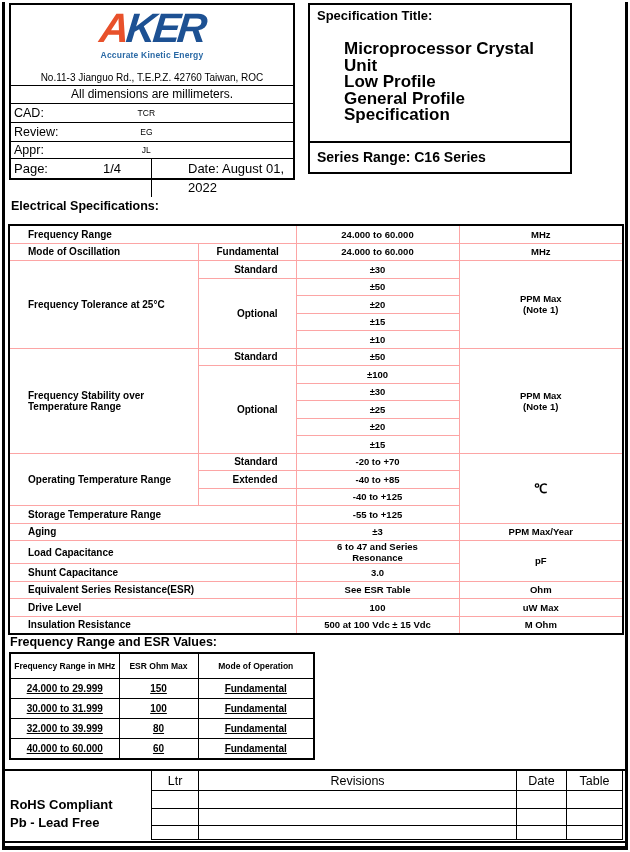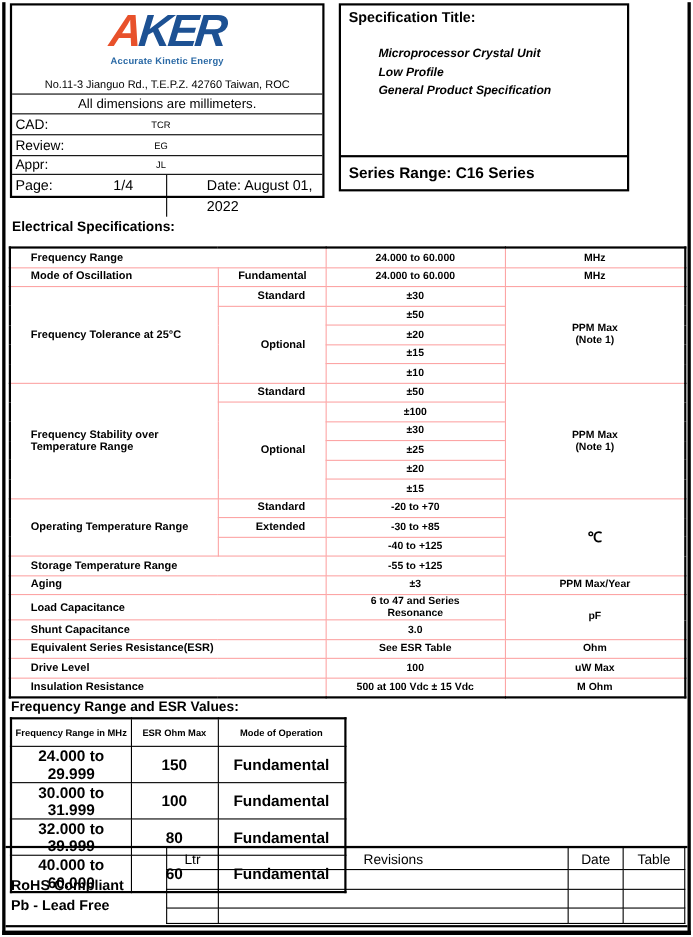--- a/index.html
+++ b/index.html
@@ -43,21 +43,21 @@
   .page-num { position:absolute; left:92px; }
   .page-right { flex:1; padding-left:5px; line-height:19px;margin-left:31px; }
 
   
   .hdr-right {
     position:absolute; left:308px; top:3px; width:264px; height:171px;
     border:2px solid #000; box-sizing:border-box;
   }
   .spec-title { position:absolute; top:3px; left:7px; font-size:13px; font-weight:bold; }
   .spec-lines { position:absolute; top:36px; left:34px; right:3px;
-    font-size:11px; font-weight:bold; line-height:16.5px;font-style:italic; }
+    font-size:17px; font-weight:bold; line-height:16.5px; }
   .series-row { position:absolute; left:0; right:0; bottom:0; height:29px;
     border-top:2px solid #000; font-size:14px; font-weight:bold; line-height:28px; padding-left:7px; }
 
   
   .elec-title { position:absolute; left:11px; top:199px; font-size:12.5px; font-weight:bold; }
   .esr-title  { position:absolute; left:10px; top:635px; font-size:12.5px; font-weight:bold; }
 
   
   .elec-table {
     position:absolute; left:8px; top:224px; width:614px;
@@ -76,21 +76,21 @@
   .elec-table td.t-degc  { text-align:center; font-size:13px; }
 
   
   .esr-table {
     position:absolute; left:9px; top:652px; width:304px;
     border-collapse:collapse; table-layout:fixed; border:2px solid #000;
     font-weight:bold; text-align:center;
   }
   .esr-table td { border:1px solid #000; padding:0 2px; vertical-align:middle; }
   .esr-table tr.hd td { height:24px; font-size:8.5px; line-height:10px; }
-  .esr-table tr.dt td { height:19px; font-size:14px; }
+  .esr-table tr.dt td { height:19px; font-size:10px;text-decoration:underline; }
 
   
   .footer-sep { position:absolute; left:5px; top:769px; width:620px; height:2px; background:#000; }
   .rohs { position:absolute; left:10px; top:796px; font-size:13px; font-weight:bold; line-height:17.5px; }
   .rev-table {
     position:absolute; left:151px; top:770px; width:471px;
     border-collapse:collapse; table-layout:fixed; border:1px solid #000;
     font-size:12.5px; text-align:center;
   }
   .rev-table td { border:1px solid #000; padding:0; vertical-align:middle; }
@@ -127,21 +127,21 @@
       </div>
       <div class="page-right">Date: August 01, 2022</div>
     </div>
   </div>
 
   <div class="hdr-right">
     <div class="spec-title">Specification Title:</div>
     <div class="spec-lines">
       <div>Microprocessor Crystal Unit</div>
       <div>Low Profile</div>
-      <div>General Product Specification</div>
+      <div>General Profile Specification</div>
     </div>
     <div class="series-row">Series Range: C16 Series</div>
   </div>
 
   <div class="elec-title">Electrical Specifications:</div>
   <table class="elec-table" id="elec-table">
     <colgroup>
         <col style="width:189px">
         <col style="width:98px">
         <col style="width:163px">
@@ -204,21 +204,21 @@
           <td class="t-value">±15</td>
         </tr>
         <tr>
           <td class="t-param" rowspan="3">Operating Temperature Range</td>
           <td class="t-sub">Standard</td>
           <td class="t-value">-20 to +70</td>
           <td class="t-degc" rowspan="4">℃</td>
         </tr>
         <tr>
           <td class="t-sub">Extended</td>
-          <td class="t-value">-30 to +85</td>
+          <td class="t-value">-40 to +85</td>
         </tr>
         <tr>
           <td class="t-sub"></td>
           <td class="t-value">-40 to +125</td>
         </tr>
         <tr>
           <td class="t-param" colspan="2">Storage Temperature Range</td>
           <td class="t-value">-55 to +125</td>
         </tr>
         <tr>

